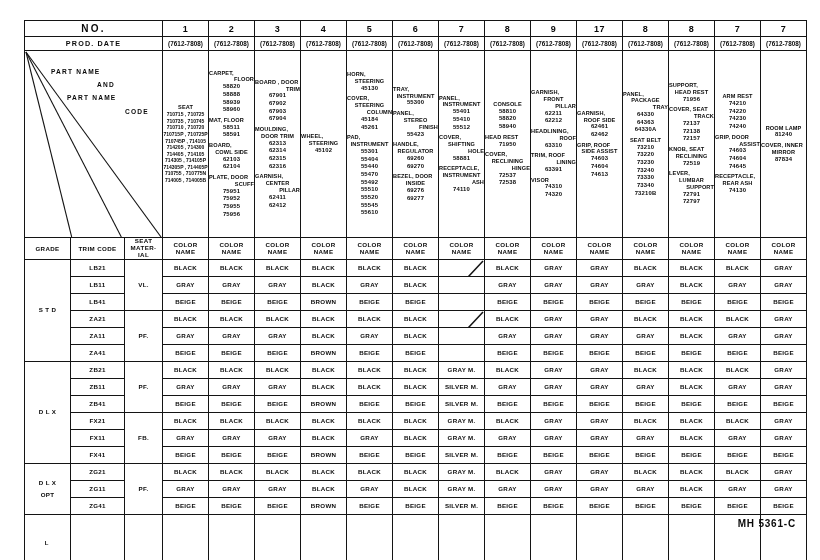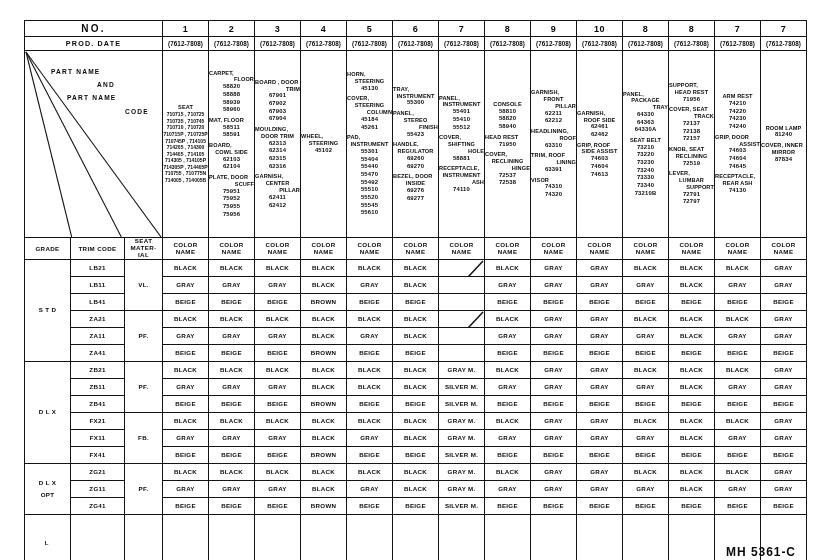--- a/index.html
+++ b/index.html
@@ -92,22 +92,22 @@
 
   .blank-row td{ height:56px; }
   .blankmark{ font-size:6px; letter-spacing:.3em; text-align:center;}
 
   .slash{ position:relative; padding:0; }
   .slash svg{ position:absolute; left:0; top:0; width:100%; height:100%; display:block;}
 
   
   #docnum{
     position:absolute;
-    right:24px; bottom:1px;
-    font-size:12px;
+    right:24px; bottom:31px;
+    font-size:10px;
     font-weight:bold;
     letter-spacing:.08em;
     color:#0a0a0a;
   }
 </style>
 </head>
 <body>
 
 <div id="sheet">
 
@@ -137,21 +137,21 @@
       <td colspan="3" class="corner-no">NO.</td>
       <td class="hdr-num">1</td>
       <td class="hdr-num">2</td>
       <td class="hdr-num">3</td>
       <td class="hdr-num">4</td>
       <td class="hdr-num">5</td>
       <td class="hdr-num">6</td>
       <td class="hdr-num">7</td>
       <td class="hdr-num">8</td>
       <td class="hdr-num">9</td>
-      <td class="hdr-num">10</td>
+      <td class="hdr-num">17</td>
       <td class="hdr-num">8</td>
       <td class="hdr-num">8</td>
       <td class="hdr-num">7</td>
       <td class="hdr-num">7</td>
     </tr>
 
     <tr class="hdr-date">
       <td colspan="3" class="corner-date">PROD. DATE</td>
       <td>(7612-7808)</td>
       <td>(7612-7808)</td>

